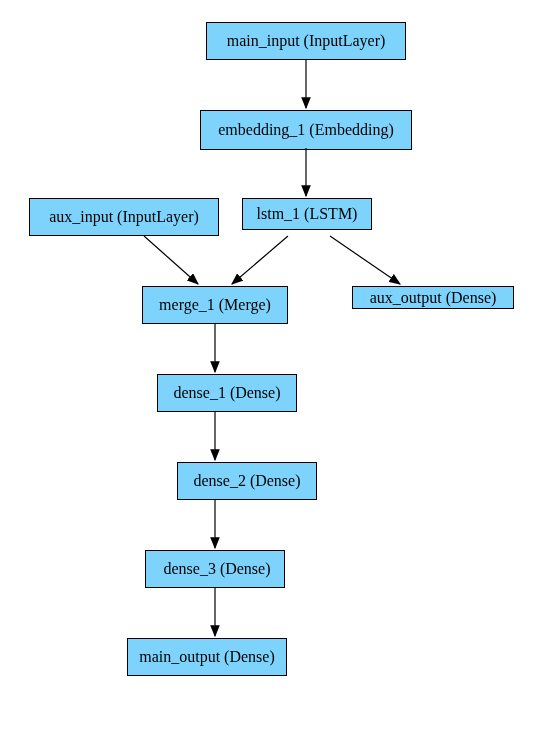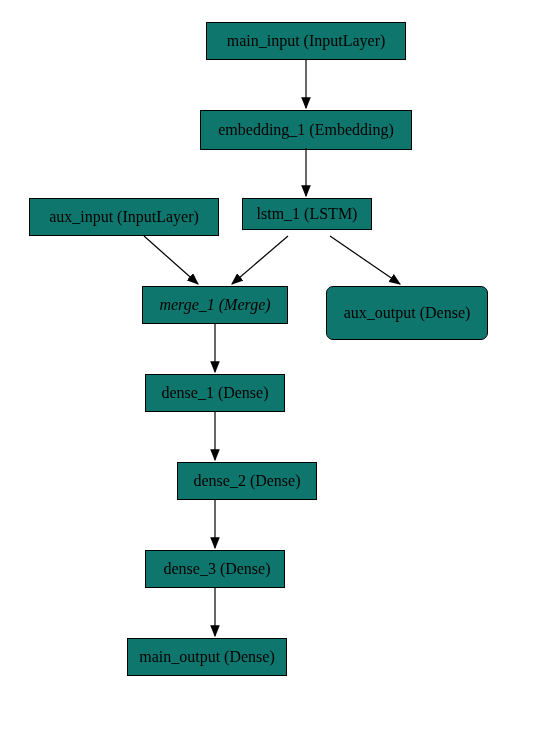--- a/index.html
+++ b/index.html
@@ -6,21 +6,21 @@
     body {
       width: 538px;
       height: 741px;
       background: white;
       font-family: "Times New Roman", Times, serif;
       position: relative;
     }
     .node {
       position: absolute;
       border: 1px solid black;
-      background: #0f766e;
+      background: #7dd3fc;
       padding: 8px 12px;
       font-size: 16px;
       display: flex;
       align-items: center;
       justify-content: center;
       white-space: nowrap;
     }
     svg.edges {
       position: absolute;
       top: 0;
@@ -30,23 +30,23 @@
       pointer-events: none;
     }
   </style>
 </head>
 <body>
 
 <div class="node" style="left:206px; top:22px; width:200px; height:38px;">main_input (InputLayer)</div>
 <div class="node" style="left:200px; top:110px; width:212px; height:40px;">embedding_1 (Embedding)</div>
 <div class="node" style="left:29px; top:198px; width:190px; height:38px;">aux_input (InputLayer)</div>
 <div class="node" style="left:242px; top:198px; width:130px; height:32px;">lstm_1 (LSTM)</div>
-<div class="node" style="left:142px; top:286px; width:146px; height:38px;font-style:italic;">merge_1 (Merge)</div>
-<div class="node" style="left:326px; top:286px; width:162px; height:54px;border-radius:7px;">aux_output (Dense)</div>
-<div class="node" style="left:145px; top:374px; width:140px; height:38px;">dense_1 (Dense)</div>
+<div class="node" style="left:142px; top:286px; width:146px; height:38px;">merge_1 (Merge)</div>
+<div class="node" style="left:352px; top:286px; width:162px; height:23px;">aux_output (Dense)</div>
+<div class="node" style="left:157px; top:374px; width:140px; height:38px;">dense_1 (Dense)</div>
 <div class="node" style="left:145px; top:462px; width:140px; height:38px;margin-left:32px;">dense_2 (Dense)</div>
 <div class="node" style="left:145px; top:550px; width:140px; height:38px;padding-left:16px;">dense_3 (Dense)</div>
 <div class="node" style="left:127px; top:638px; width:160px; height:38px;">main_output (Dense)</div>
 
 <svg class="edges">
   <defs>
     <marker id="arrowhead" markerWidth="10" markerHeight="8" refX="9" refY="4" orient="auto">
       <polygon points="0 0, 10 4, 0 8" fill="black"></polygon>
     </marker>
   </defs>

